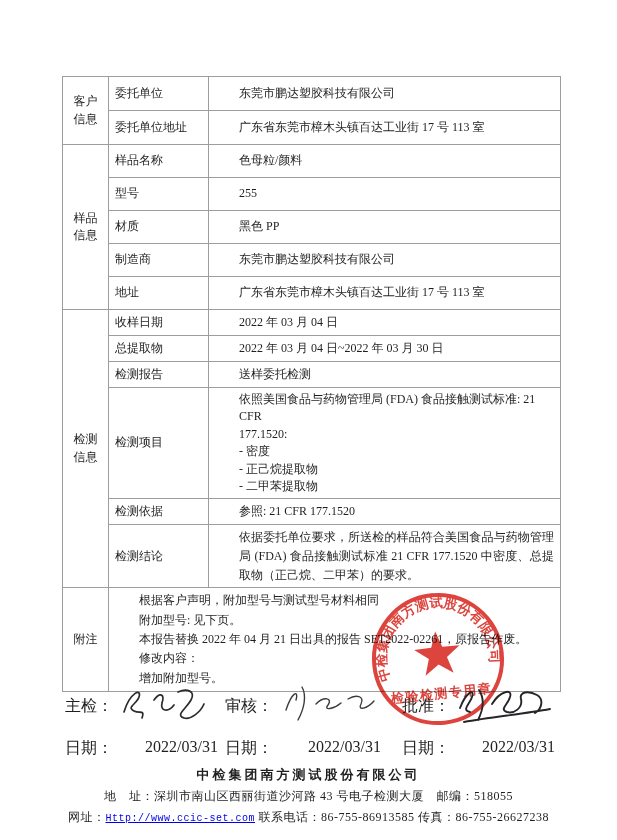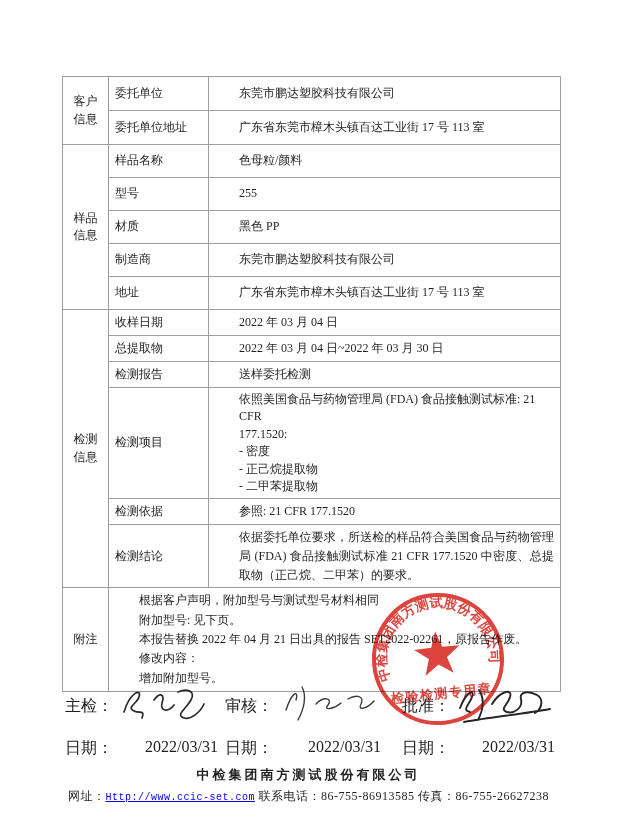--- a/index.html
+++ b/index.html
@@ -155,16 +155,17 @@
 
   <span class="sig-label" style="left:65px;  top:738px;">日期：</span>
   <span class="sig-label" style="left:145px; top:738px;">2022/03/31</span>
   <span class="sig-label" style="left:225px; top:738px;">日期：</span>
   <span class="sig-label" style="left:308px; top:738px;">2022/03/31</span>
   <span class="sig-label" style="left:402px; top:738px;">日期：</span>
   <span class="sig-label" style="left:482px; top:738px;">2022/03/31</span>
 
   <div class="ftr">
     <div class="company">中检集团南方测试股份有限公司</div>
+    <div class="line">地　址：深圳市南山区西丽街道沙河路 43 号电子检测大厦　邮编：518055</div>
     <div class="line"><span>网址：</span><a class="url" href="#">Http://www.ccic-set.com</a><span> 联系电话：86-755-86913585  传真：86-755-26627238</span></div>
   </div>
 
 </div>
 
 </body></html>

